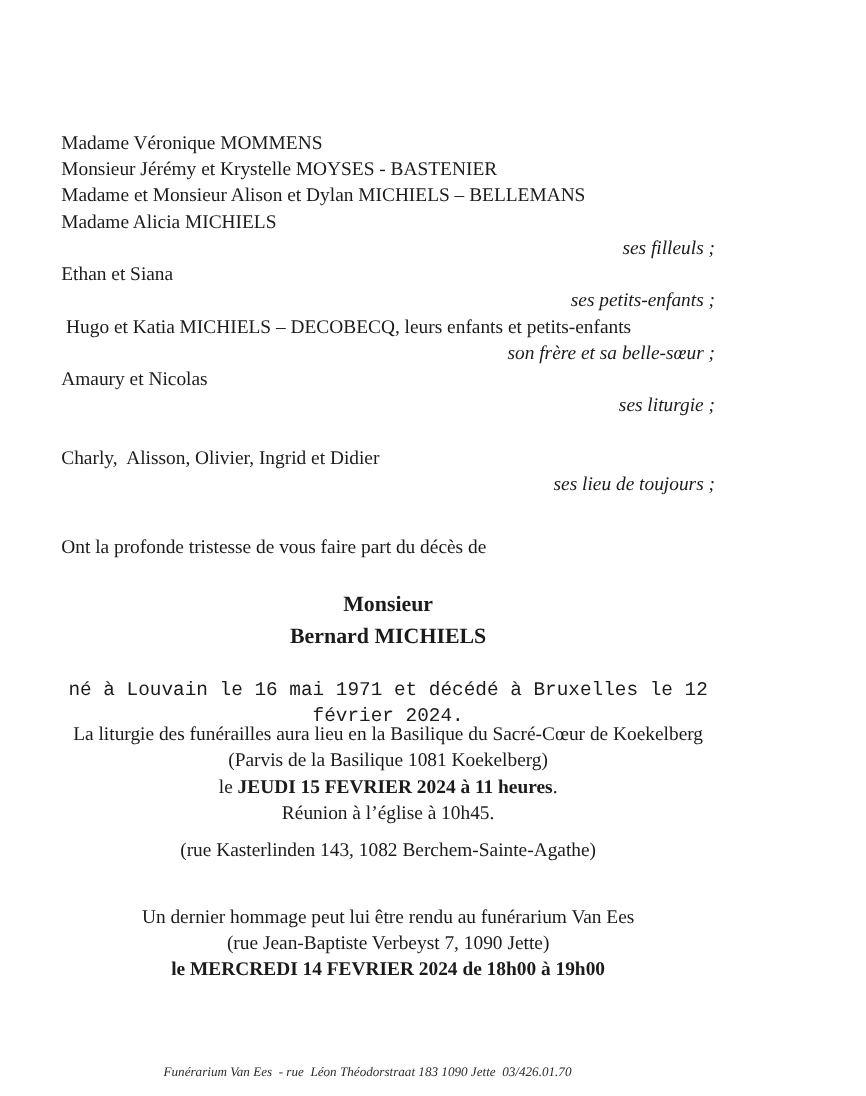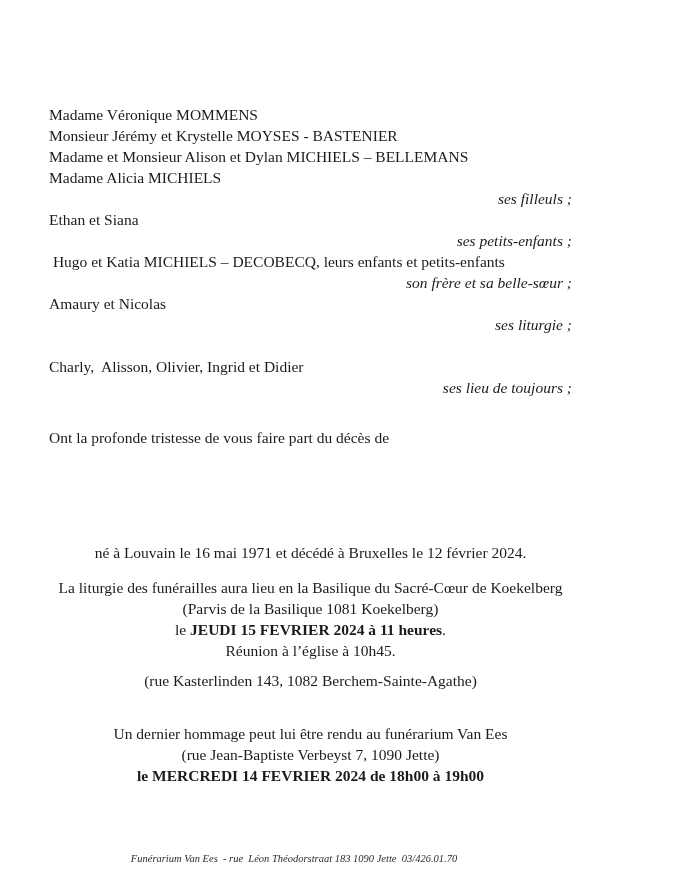--- a/index.html
+++ b/index.html
@@ -19,21 +19,21 @@
   .right { text-align: right; font-style: italic; }
   .center { text-align: center; }
   .blank { height: 21px; }
 
   .family { top: 104px; }
   .announcement { top: 427px; }
 
   .deceased { top: 471px; text-align: center; }
   .deceased .ln { line-height: 25px; font-weight: bold; font-size: 17.5px; white-space: pre-wrap; }
 
-  .life { top: 542px; }
+  .life { top: 542px; font-family: Liberation Mono, monospace; }
   .ceremony { top: 577px; }
   .burial { top: 670px; }
   .tribute { top: 723px; }
   .bold-line { font-weight: bold; }
   .bold-span { font-weight: bold; }
 
   .footer {
     position: absolute; left: 0; right: 0; top: 853px;
     text-align: center; font-style: italic; font-size: 10.5px;
     color: #2b2b2b; white-space: pre-wrap;
@@ -56,20 +56,24 @@
     <div class="ln right">son frère et sa belle-sœur ;</div>
     <div class="ln left">Amaury et Nicolas</div>
     <div class="ln right">ses liturgie ;</div>
     <div class="ln blank"></div>
     <div class="ln left">Charly,  Alisson, Olivier, Ingrid et Didier</div>
     <div class="ln right">ses lieu de toujours ;</div>
   </section>
 
   <div class="sec announcement ln left">Ont la profonde tristesse de vous faire part du décès de</div>
 
+  <section class="sec deceased">
+    <div class="ln">Monsieur</div>
+    <div class="ln">Bernard MICHIELS</div>
+  </section>
 
   <div class="sec life ln center">né à Louvain le 16 mai 1971 et décédé à Bruxelles le 12 février 2024.</div>
 
   <section class="sec ceremony center">
     <div class="ln">La liturgie des funérailles aura lieu en la Basilique du Sacré-Cœur de Koekelberg</div>
     <div class="ln">(Parvis de la Basilique 1081 Koekelberg)</div>
     <div class="ln"><span>le </span><span class="bold-span">JEUDI 15 FEVRIER 2024 à 11 heures</span><span>.</span></div>
     <div class="ln">Réunion à l’église à 10h45.</div>
   </section>
 

